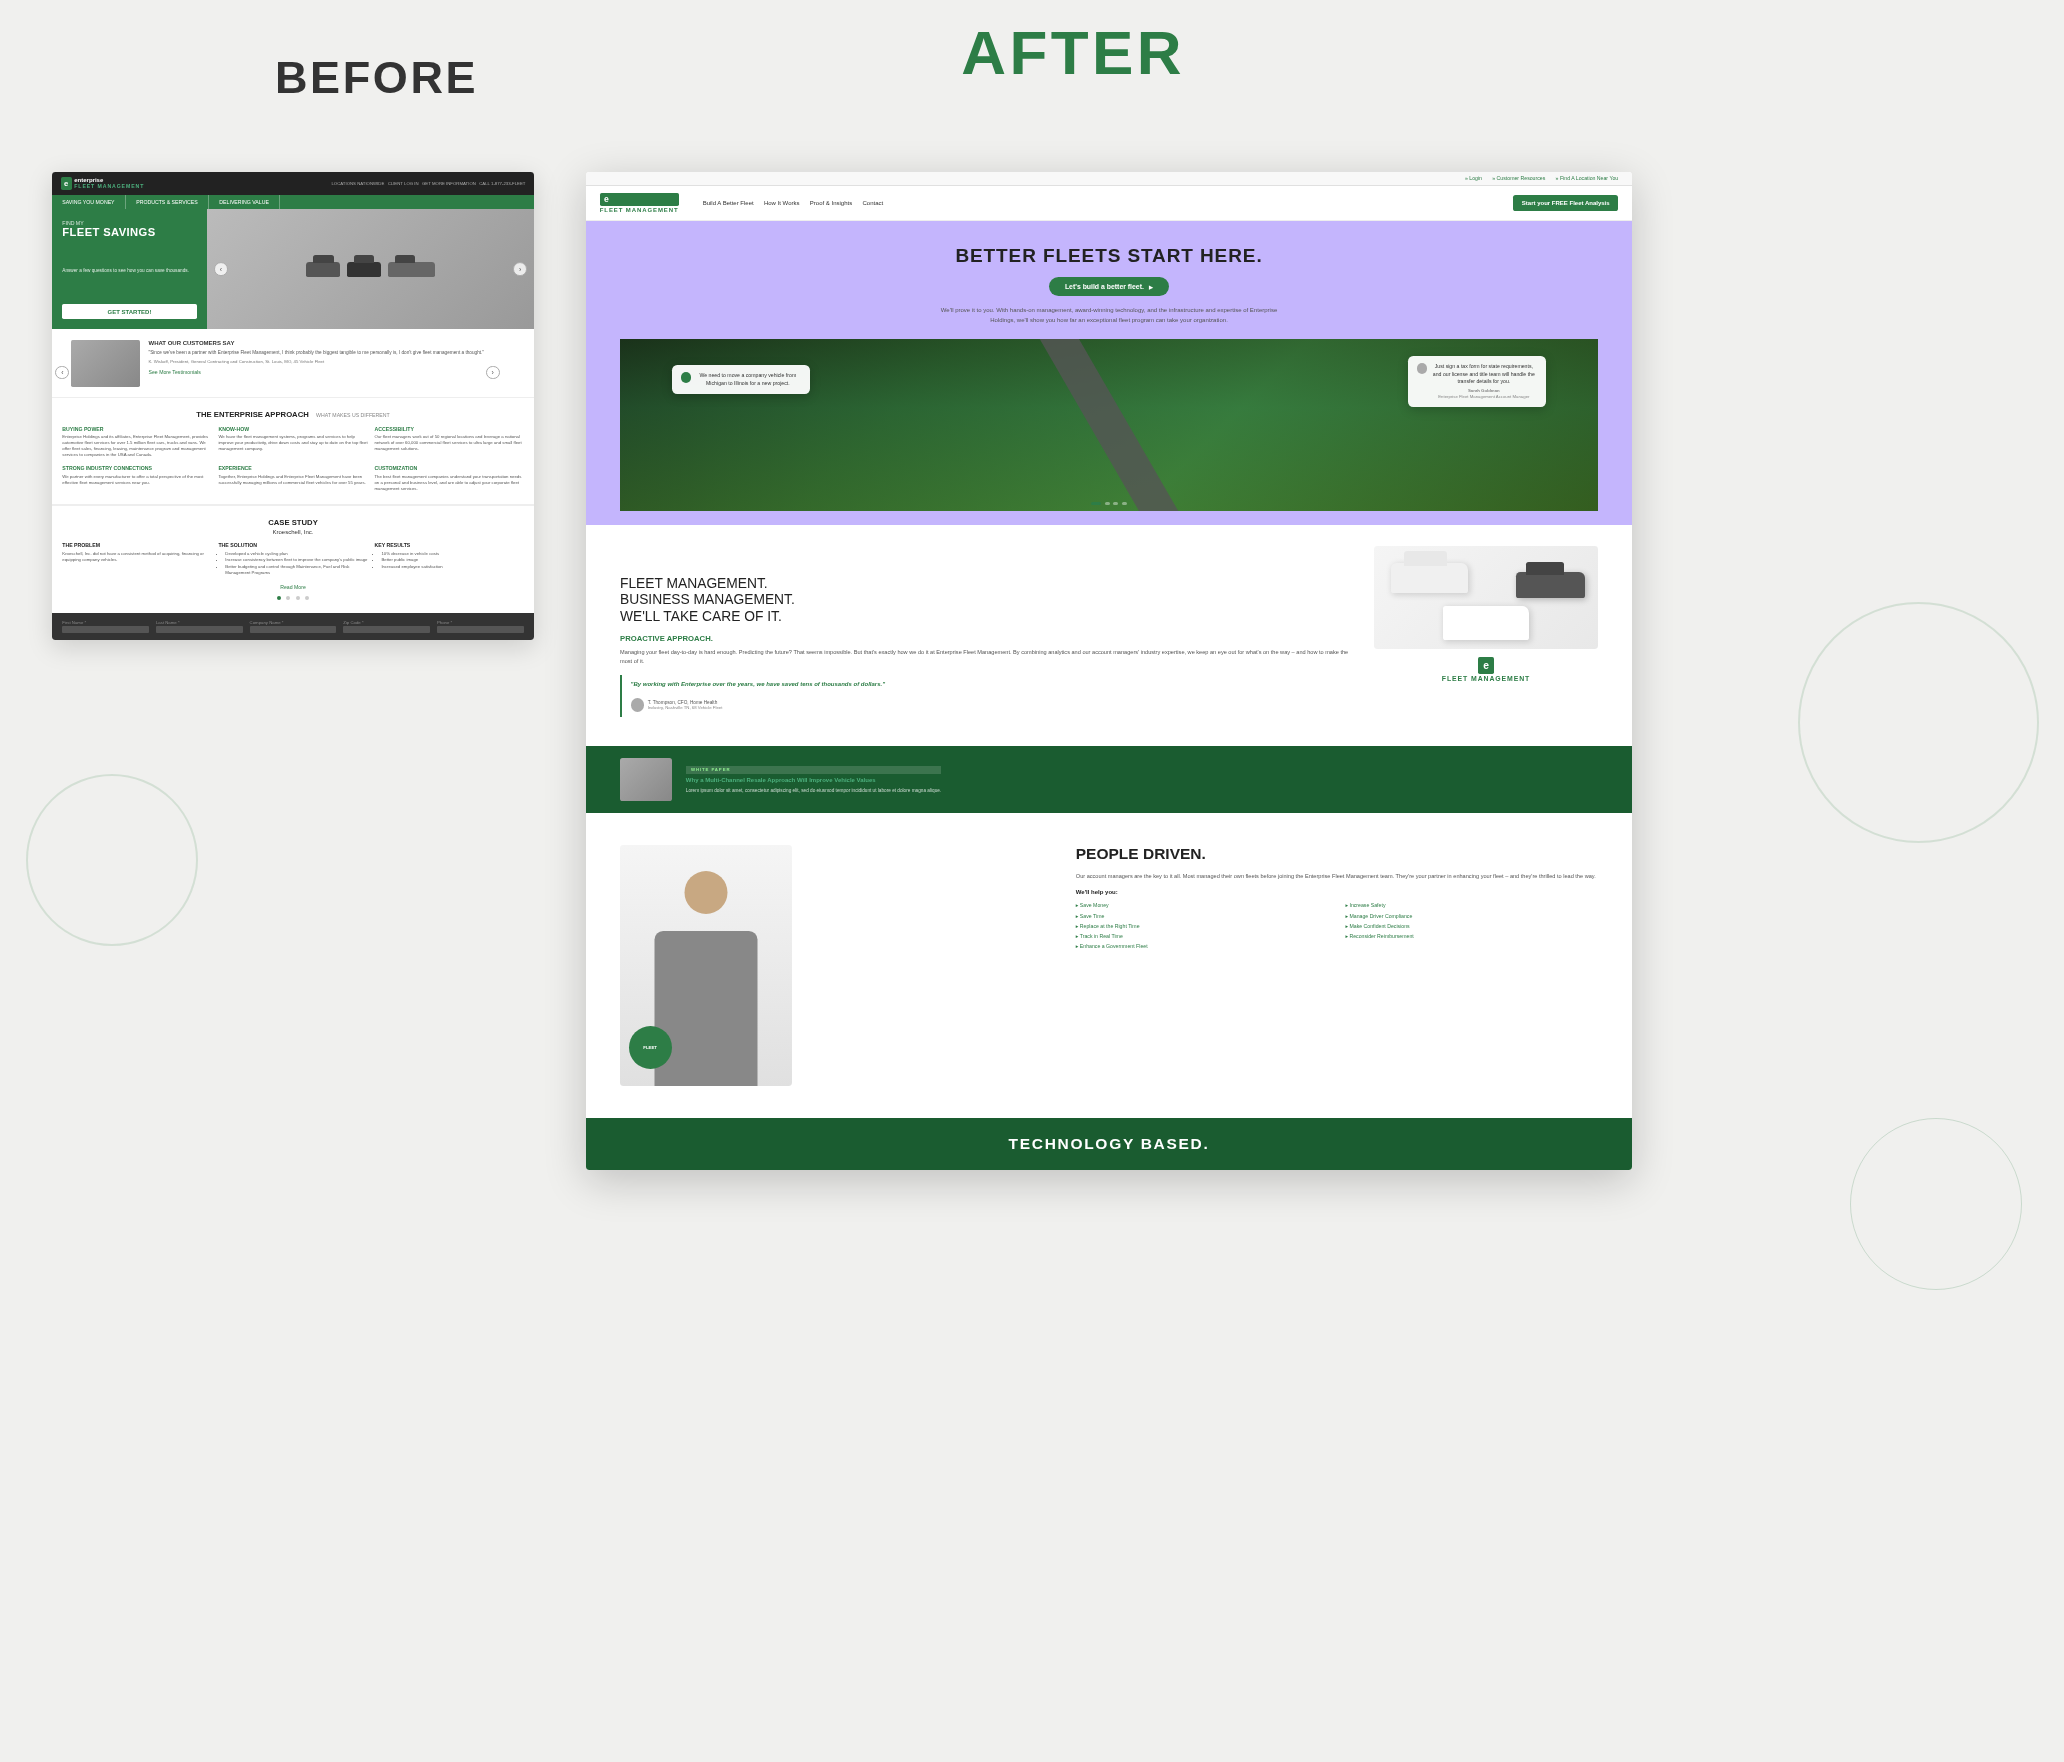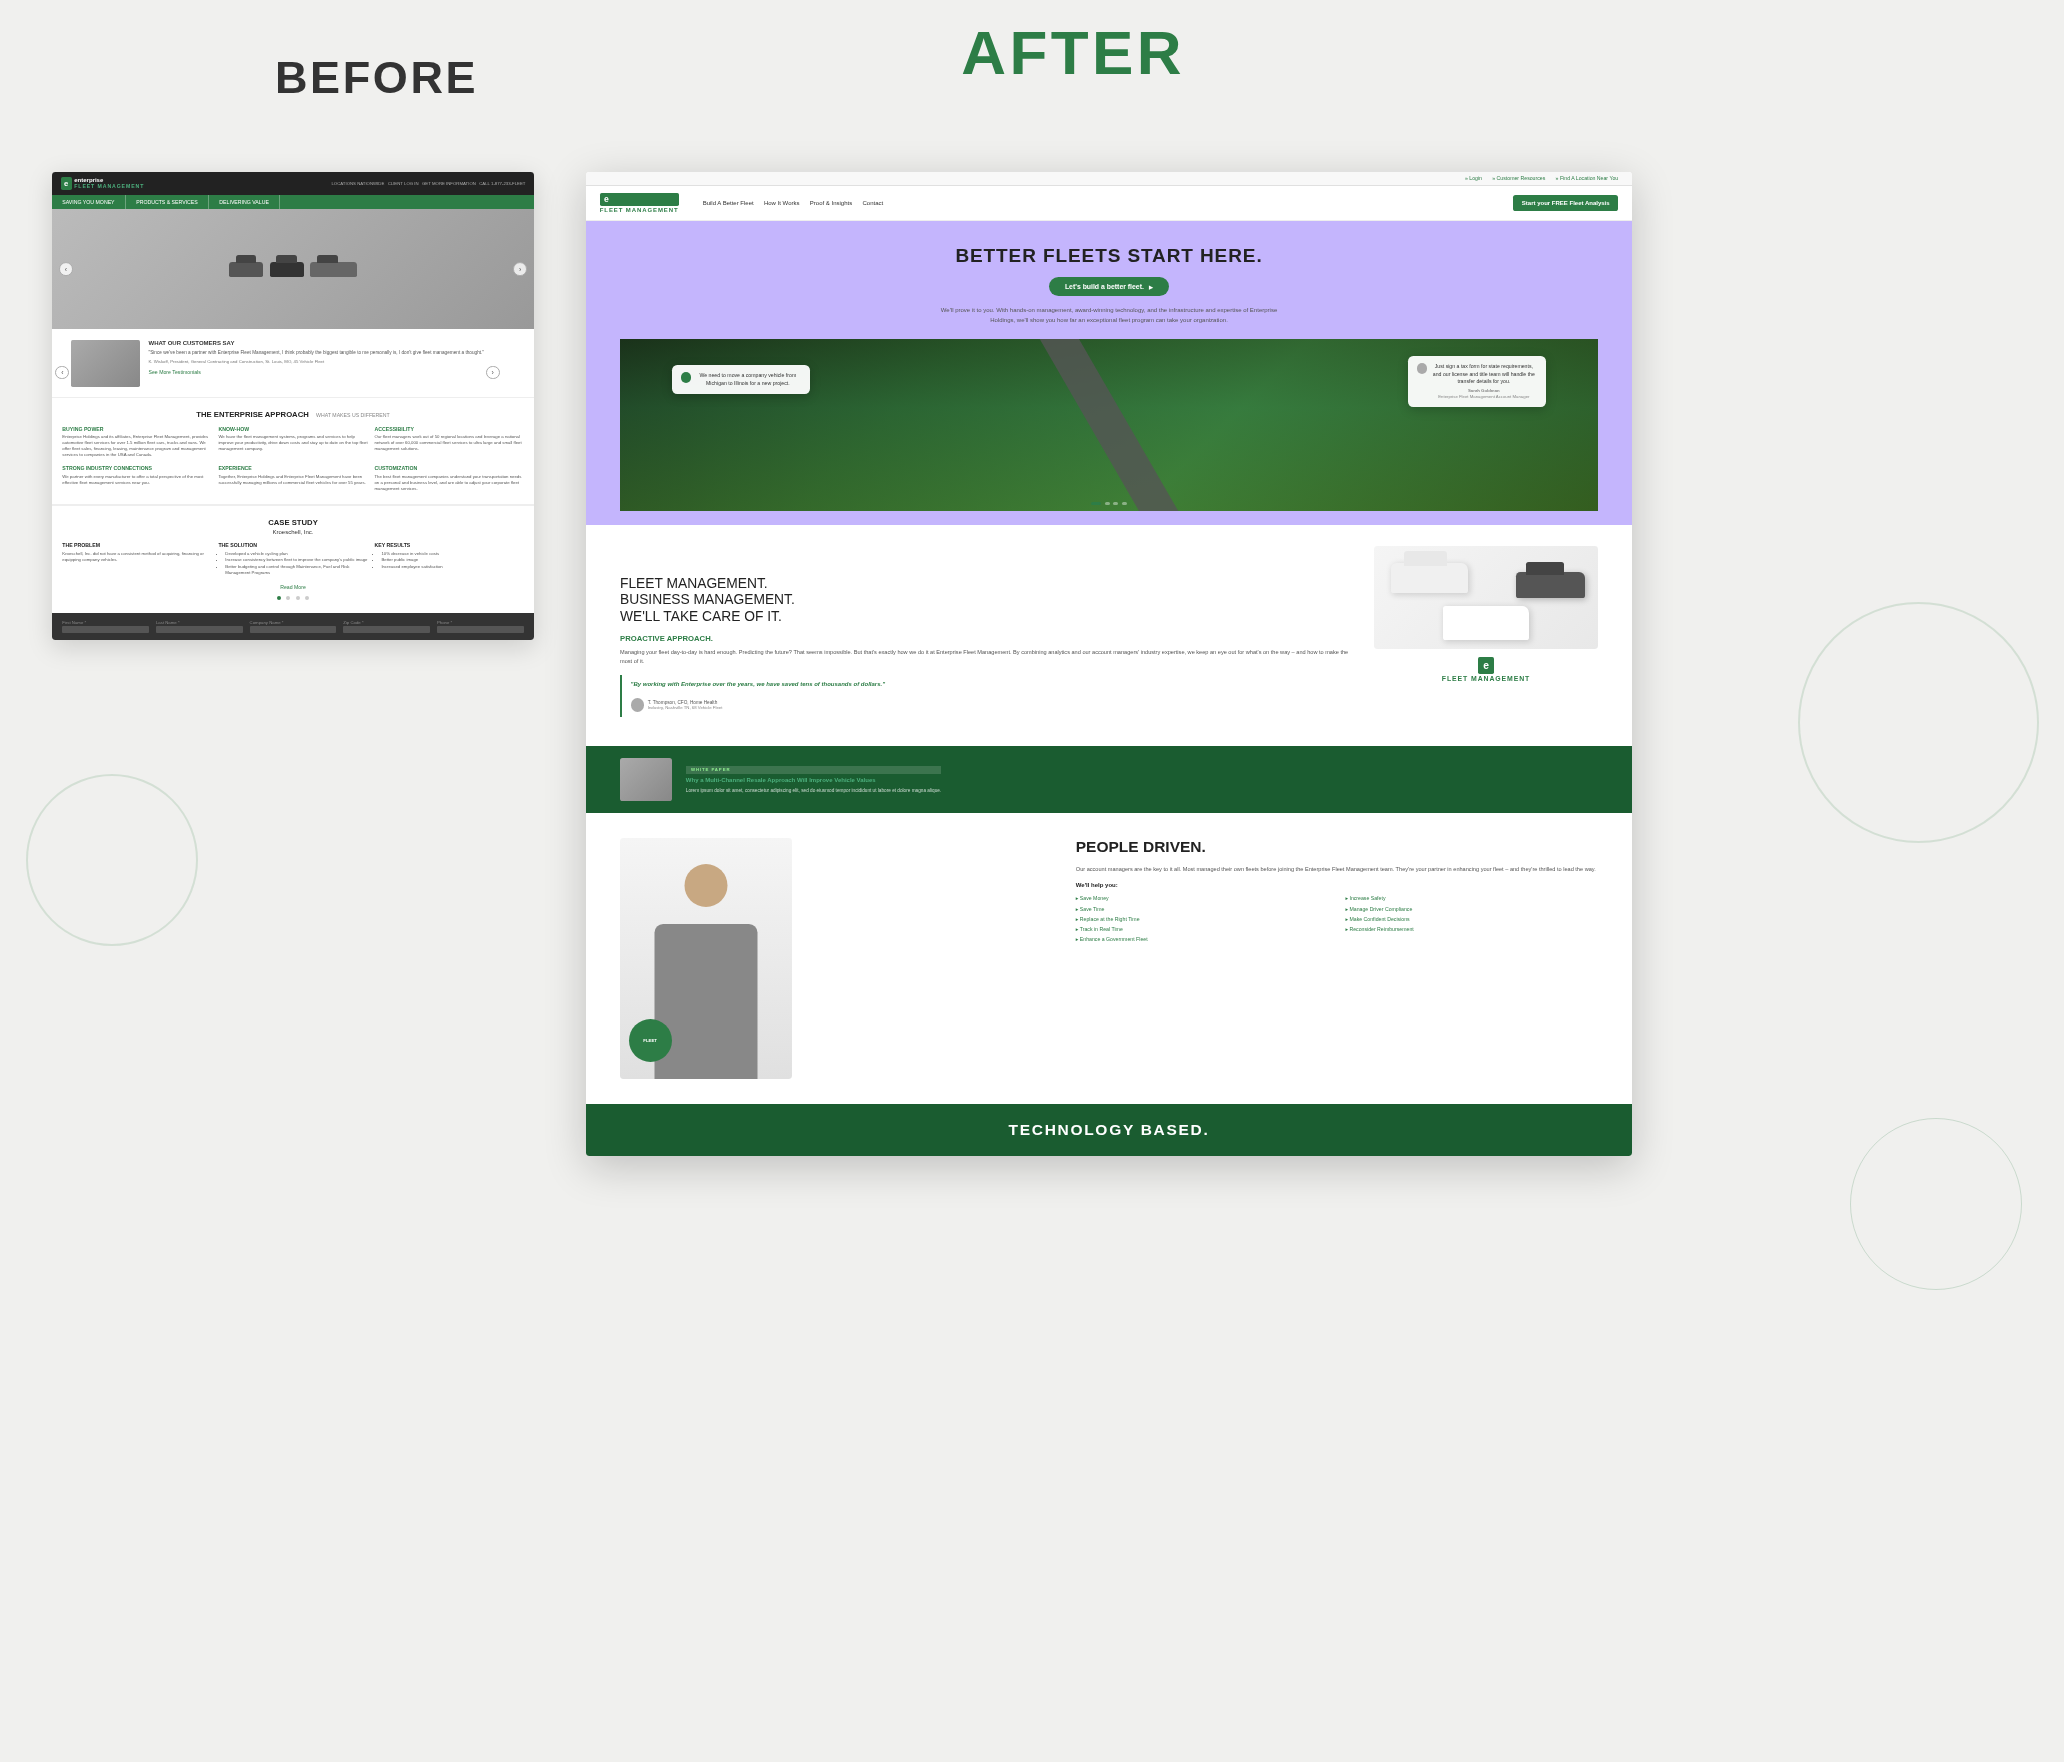--- a/index.html
+++ b/index.html
@@ -718,21 +718,21 @@
       margin-bottom: 3.4px;
     }
     .after-wp-desc {
       font-size: 4.7px;
       color: rgba(255,255,255,0.75);
       line-height: 1.5;
     }
 
     
     .after-people-section {
-      padding: 25px 34px;
+      padding: 32px 34px;
       display: flex;
       gap: 20.6px;
       align-items: flex-start;
     }
     .after-people-left {
       flex: 1;
       position: relative;
     }
     .after-person-img {
       width: 172px;
@@ -926,20 +926,28 @@
           </div>
         </div>
 
         <div class="before-green-nav">
           <span>SAVING YOU MONEY</span>
           <span>PRODUCTS &amp; SERVICES</span>
           <span>DELIVERING VALUE</span>
         </div>
 
         <div class="before-hero">
+          <div class="before-hero-left">
+            <div>
+              <div style="font-size:5.2px;color:rgba(255,255,255,0.8);text-transform:uppercase;">FIND MY</div>
+              <div style="font-size:11.2px;font-weight:900;color:#fff;text-transform:uppercase;letter-spacing:0.4px;">FLEET SAVINGS</div>
+            </div>
+            <div style="font-size:4.7px;color:rgba(255,255,255,0.85);margin-top:5.2px;">Answer a few questions to see how you can save thousands.</div>
+            <div class="before-cta-btn">GET STARTED!</div>
+          </div>
           <div class="before-hero-right">
             <div class="before-hero-car-area">
               <div class="car-shape"></div>
               <div class="car-shape" style="background:#333;"></div>
               <div class="car-shape" style="background:#666;width:47px;"></div>
             </div>
             <div class="carousel-arrow">‹</div>
             <div class="carousel-arrow right">›</div>
           </div>
         </div>

